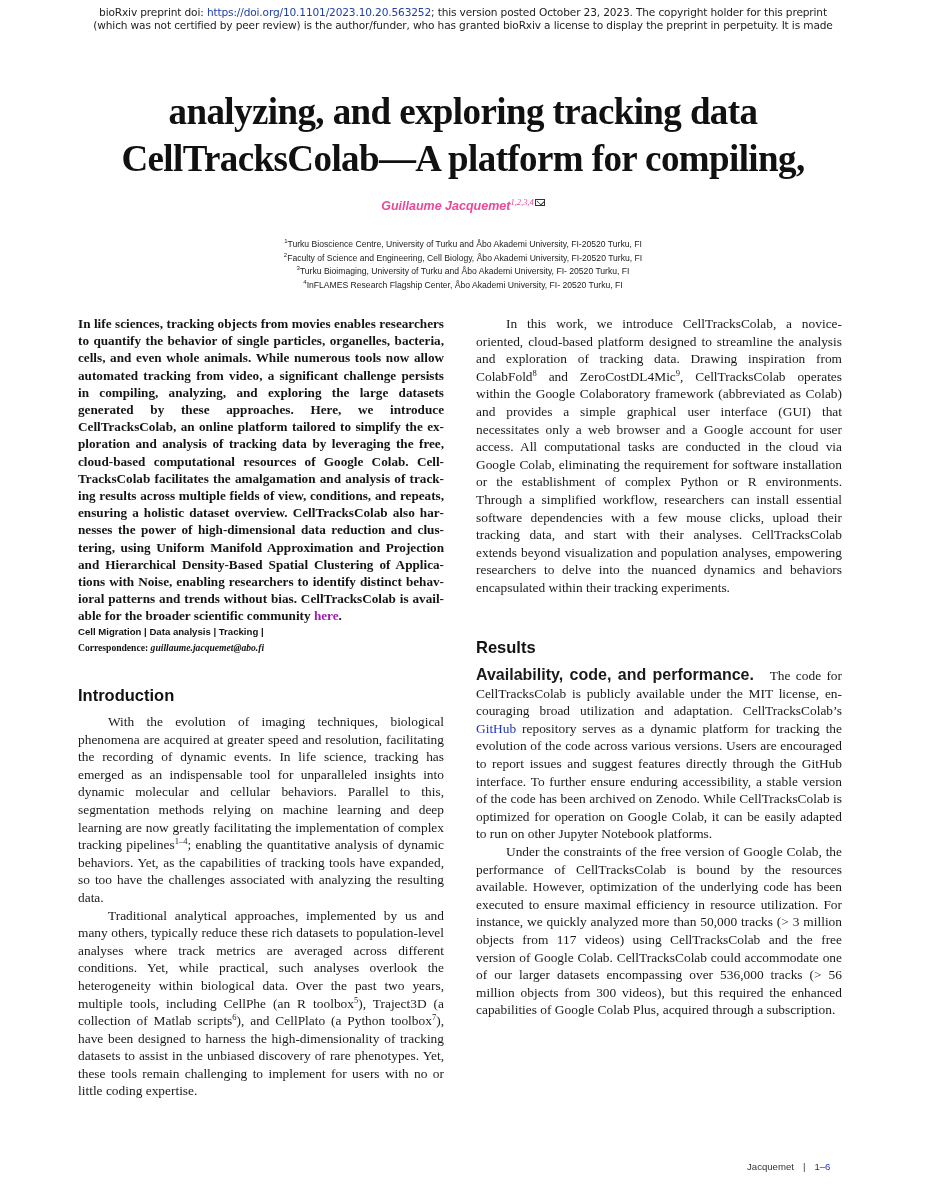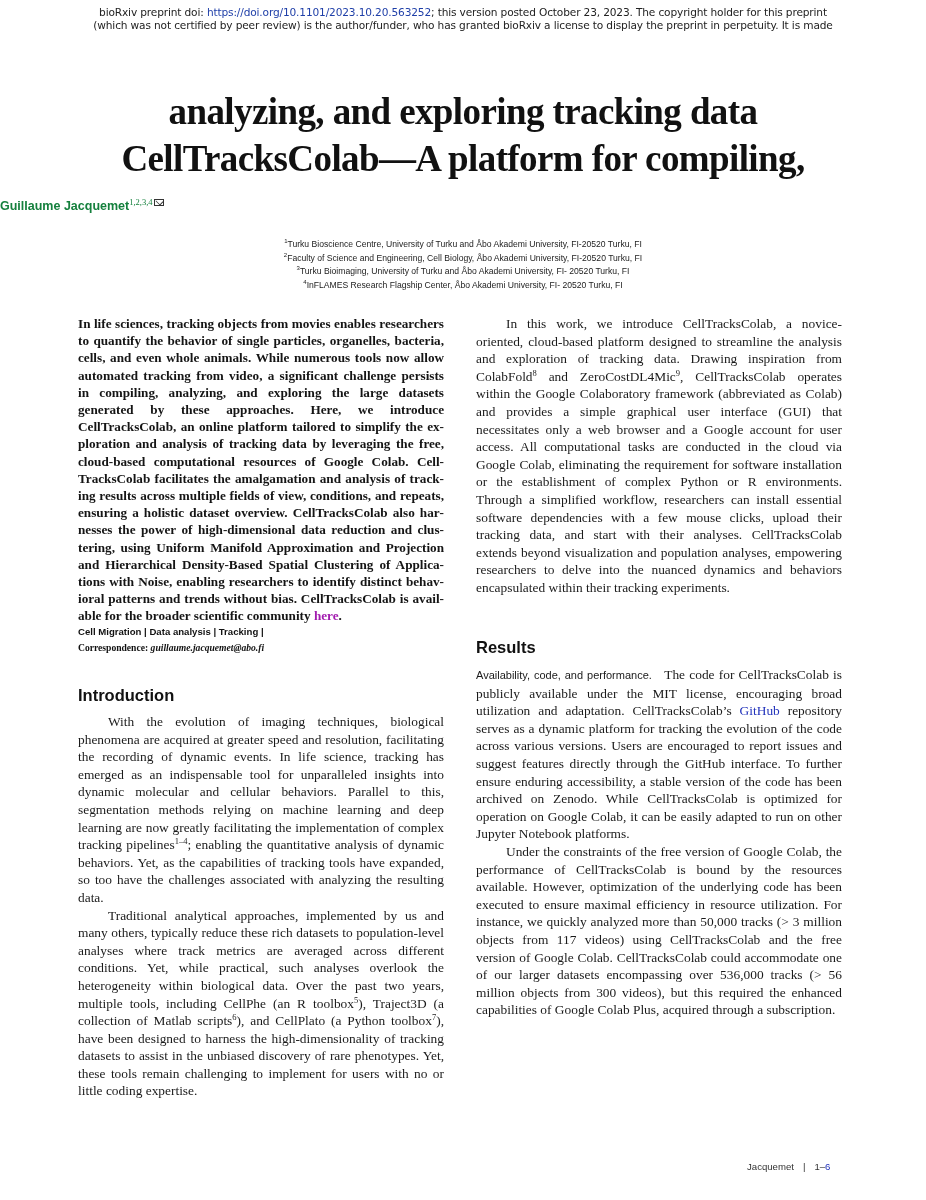--- a/index.html
+++ b/index.html
@@ -2,40 +2,40 @@
 <html><head>
 <meta charset="utf-8">
 <style>
   html, body { margin: 0; padding: 0; background: #ffffff; }
   body { width: 926px; height: 1200px; position: relative; overflow: hidden; color: #1a1a1a; }
   .banner { position: absolute; top: 6px; left: 0; width: 926px; text-align: center;
     font-family: "DejaVu Sans", sans-serif; font-size: 10.6px; line-height: 12.6px; color: #222; letter-spacing: -0.15px; }
   .banner a { color: #1f3fa8; text-decoration: none; }
   .title { position: absolute; top: 88px; left: 40px; width: 846px; text-align: center;
     font-family: "Liberation Serif", serif; font-weight: bold; font-size: 37px; line-height: 47px; color: #111; letter-spacing: -0.6px; }
-  .author { position: absolute; top: 197px; left: 0; width: 926px; text-align: left;
-    font-family: "Liberation Sans", sans-serif; font-weight: bold; font-size: 12.5px; color: #15803d; }
+  .author { position: absolute; top: 197px; left: 0; width: 926px; text-align: center;
+    font-family: "Liberation Sans", sans-serif; font-weight: bold; font-size: 12.5px; color: #ec4899; font-style: italic; }
   .author sup { font-weight: normal; font-family: "Liberation Serif", serif; font-size: 8.5px; }
   .mail { display: inline-block; width: 10px; height: 7px; border: 1px solid #333; position: relative; vertical-align: 4px; margin-left: 1px; box-sizing: border-box; }
   .mail::before { content: ""; position: absolute; left: 0; top: -2px; width: 6px; height: 6px; border-right: 1px solid #333; border-bottom: 1px solid #333; transform: translateX(1px) rotate(45deg) scale(0.9,0.7); }
   .affils { position: absolute; top: 236px; left: 0; width: 926px; text-align: center;
     font-family: "Liberation Sans", sans-serif; font-size: 8.6px; line-height: 10.8px; color: #222; }
   .affils sup { font-size: 6px; }
   .col { position: absolute; font-family: "Liberation Serif", serif; font-size: 13.4px; line-height: 17.6px; color: #1a1a1a; text-align: justify; hyphens: manual; }
   .col-left { left: 78px; width: 366px; }
   .col-right { left: 476px; width: 366px; }
   .abstract { position: absolute; top: 315px; left: 78px; width: 366px; font-family: "Liberation Serif", serif; font-weight: bold; font-size: 13.2px; line-height: 17.2px; text-align: justify; color: #151515; }
   .abstract a { color: #a21caf; text-decoration: none; }
   .keywords { position: absolute; top: 626px; left: 78px; font-family: "Liberation Sans", sans-serif; font-weight: bold; font-size: 9.6px; color: #111; }
   .corr { position: absolute; top: 642px; left: 78px; font-family: Liberation Serif, serif; font-weight: bold; font-size: 9.6px; color: #111; text-align: center; }
   .corr i { font-weight: bold; }
   .heading { position: absolute; font-family: "Liberation Sans", sans-serif; font-weight: bold; font-size: 16.5px; color: #111; }
   p { margin: 0; }
   .indent { text-indent: 30px; }
-  .subhead { font-family: "Liberation Sans", sans-serif; font-weight: normal; font-size: 11px; }
+  .subhead { font-family: "Liberation Sans", sans-serif; font-weight: bold; font-size: 16px; }
   a.link { color: #2233bb; text-decoration: none; }
   sup.ref { font-size: 8.5px; line-height: 0; }
   .footer { position: absolute; top: 1161px; left: 747px; font-family: "Liberation Sans", sans-serif; font-size: 9.6px; color: #333; }
   .footer .sep { margin: 0 9px; }
   .footer .pg-total { color: #2233bb; }
 </style>
 </head>
 <body>
 
 <div class="banner">

